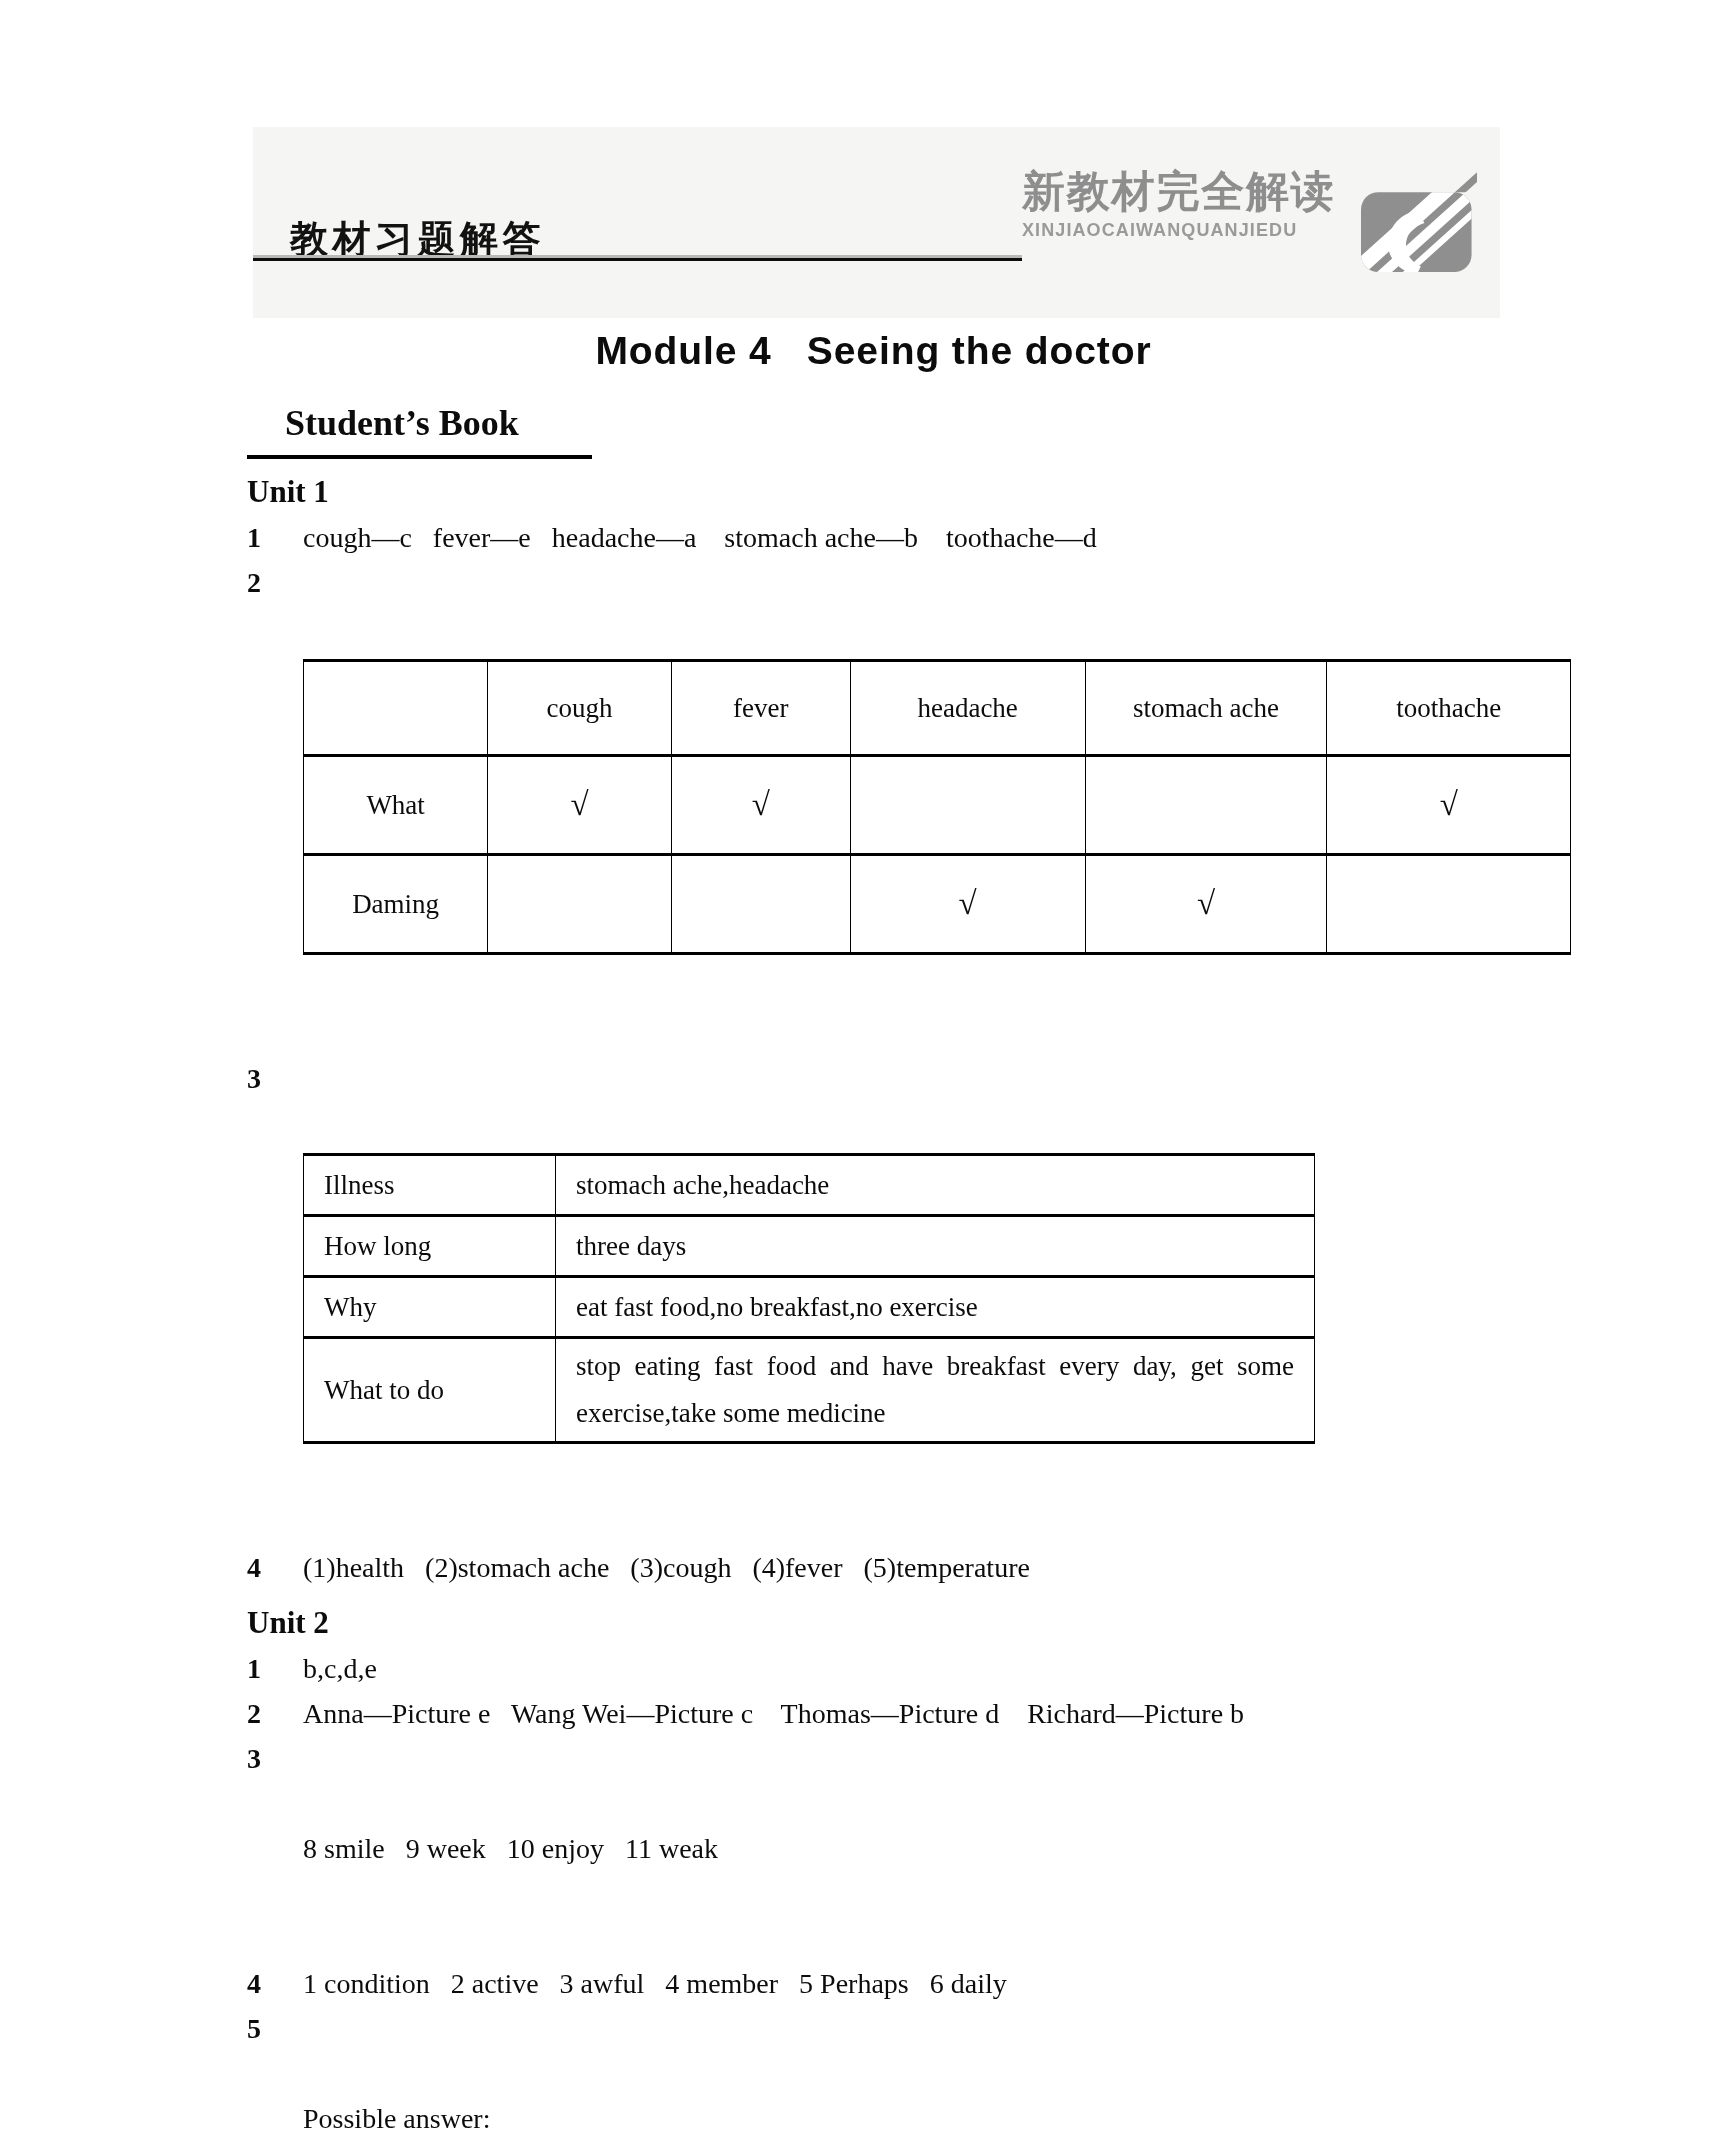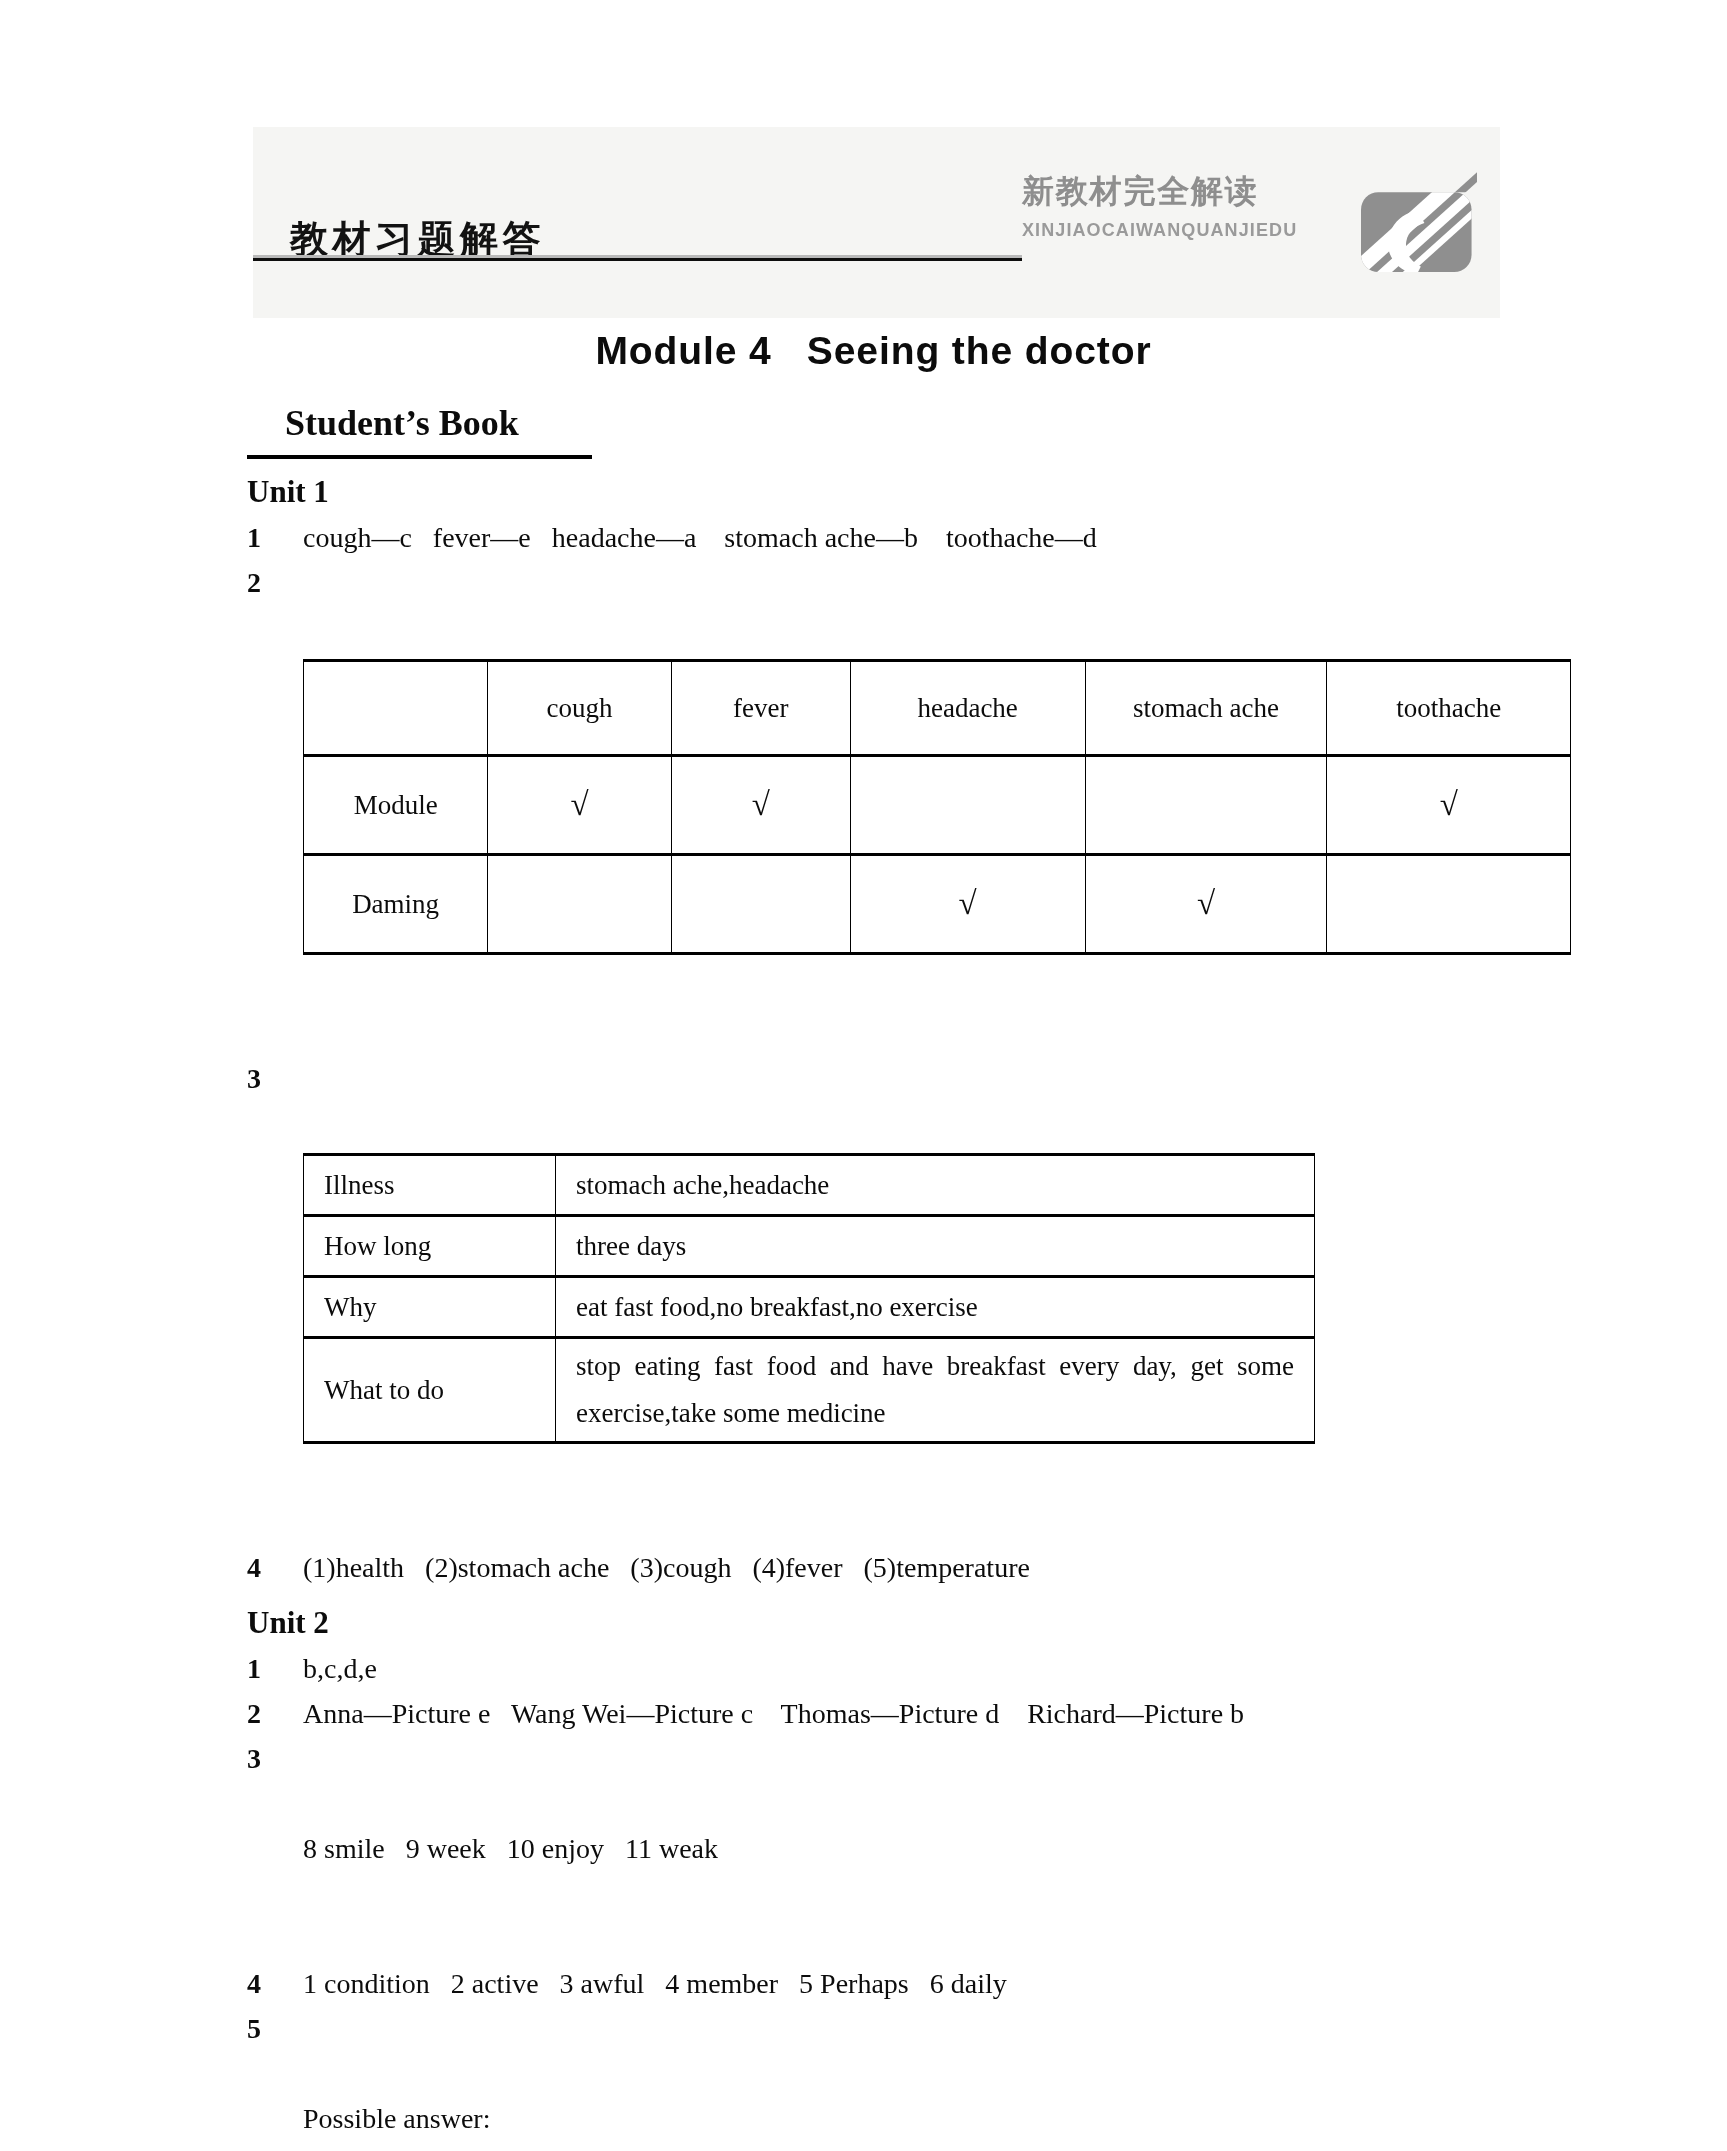--- a/index.html
+++ b/index.html
@@ -24,21 +24,21 @@
     font-weight: bold; font-size: 38px; letter-spacing: 4.5px; color: #121212; margin-top: 21px;
   }
   .header-rule { position: absolute; left: 253px; top: 255px; width: 769px; }
   .header-rule .rule-gray  { height: 2.7px; background: #b9b9b9; }
   .header-rule .rule-black { height: 3.6px; background: #0d0d0d; }
 
   .brand {
     position: absolute; left: 1022px; top: 169px;
     font-family: "Liberation Sans", sans-serif; font-weight: bold;
   }
-  .brand-title { font-size: 32px; letter-spacing: 1.8px; color: #8e8e8e; line-height: 45px; }
+  .brand-title { font-size: 43px; letter-spacing: 1.8px; color: #8e8e8e; line-height: 45px; }
   .brand-sub   { font-size: 18px; letter-spacing: 1.1px; color: #9a9a9a; margin-top: 6.4px; }
 
   .logo { position: absolute; left: 1361px; top: 134px; }
 
   
   .content { position: absolute; left: 0; top: 329px; width: 1727px; }
 
   .module-title {
     text-align: center;
     font-family: "Liberation Sans", sans-serif;
@@ -162,21 +162,21 @@
         <table class="t2">
           <tbody><tr>
             <th style="width:154px"></th>
             <th style="width:154px">cough</th>
             <th style="width:150px">fever</th>
             <th style="width:206px">headache</th>
             <th style="width:214px">stomach ache</th>
             <th style="width:215px">toothache</th>
           </tr>
           <tr>
-            <td>Module</td>
+            <td>What</td>
             <td><span class="check">√</span></td>
             <td><span class="check">√</span></td>
             <td><span class="check"></span></td>
             <td><span class="check"></span></td>
             <td><span class="check">√</span></td>
           </tr>
           <tr>
             <td>Daming</td>
             <td><span class="check"></span></td>
             <td><span class="check"></span></td>

